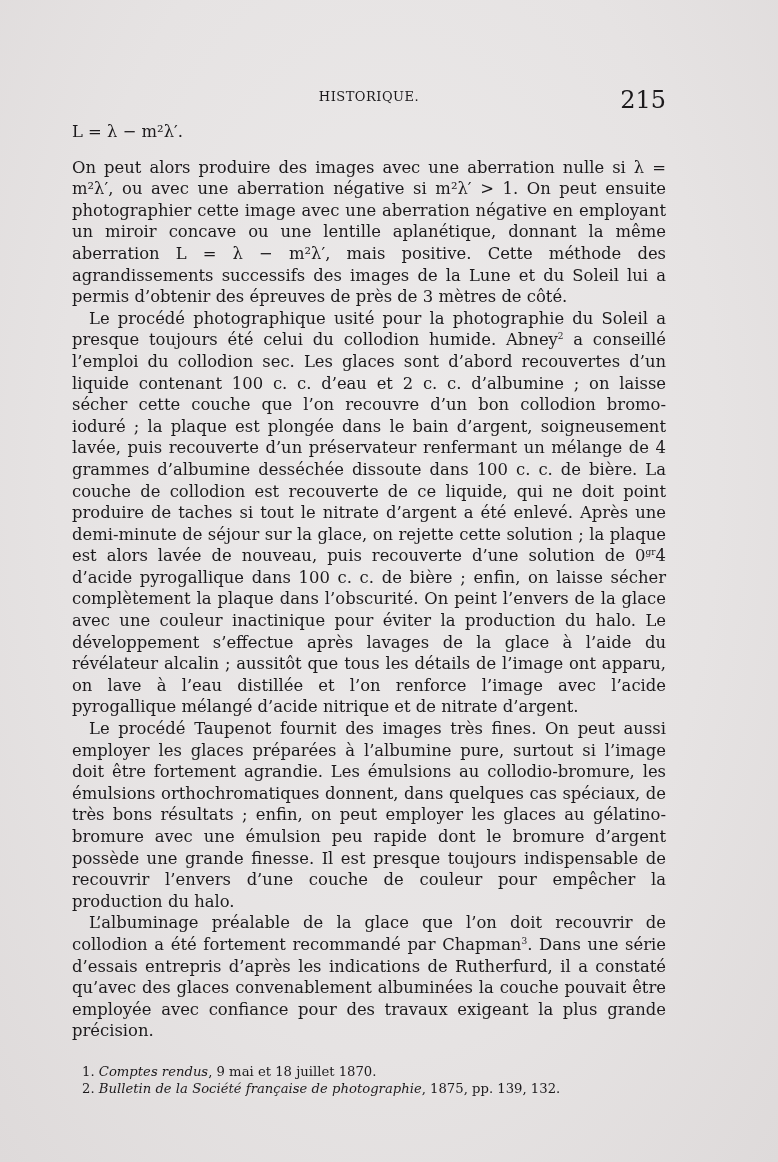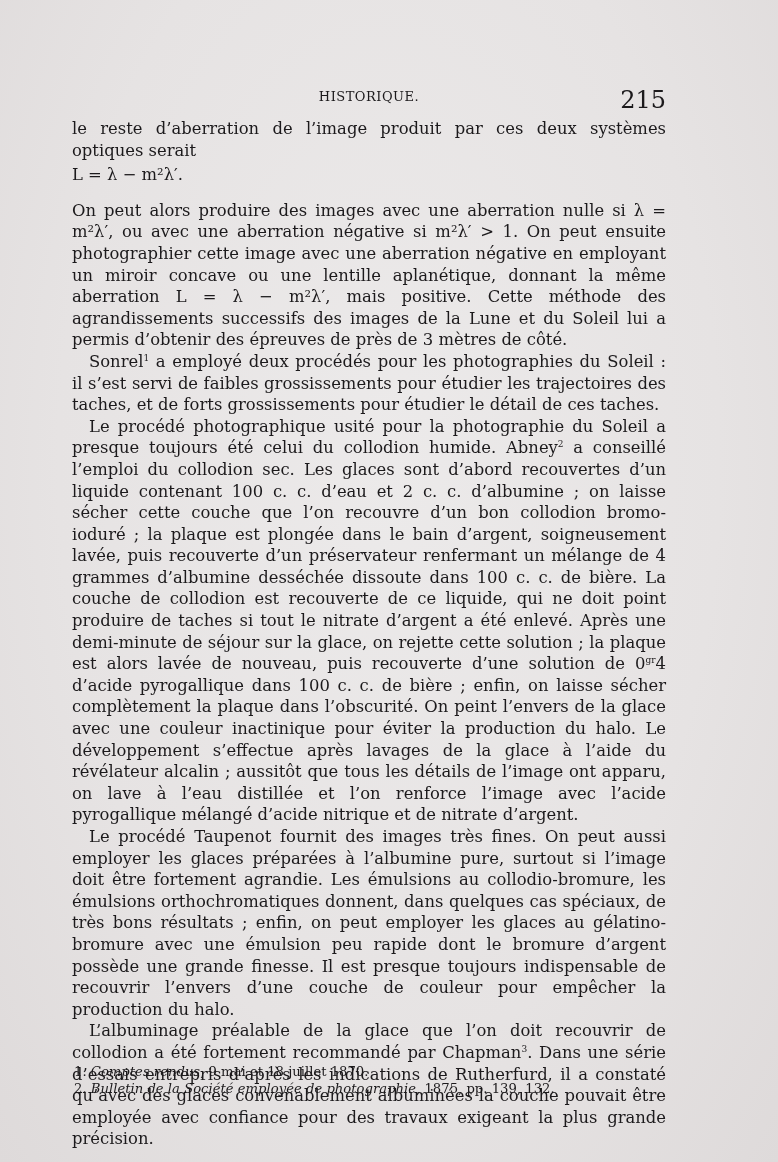--- a/index.html
+++ b/index.html
@@ -25,50 +25,48 @@
     position: absolute; top: 118px; left: 72px; width: 594px;
     font-size: 16.4px; line-height: 21.6px; text-align: justify;
   }
   .body-text p { margin: 0; }
   .indent { text-indent: 17px; }
   .formula {
     text-align: left; margin: 3px 0 14px 0 !important;
   }
   sup { font-size: 9px; line-height: 0; vertical-align: 6px; }
   .footnotes {
-    position: absolute; top: 1063px; left: 64px; width: 594px;
+    position: absolute; top: 1063px; left: 72px; width: 594px;
     font-size: 13.2px; line-height: 17.4px;
   }
   .fn { padding-left: 10px; }
   .fn i { font-style: italic; }
 </style>
 </head>
 <body>
 
 <div class="page">
 
   <div class="header">
     <span class="running-title">HISTORIQUE.</span>
     <span class="page-number">215</span>
   </div>
 
   <div class="body-text">
-    <p>le reste d’aberration de l’image produit par ces deux systèmes optiques serait</p>
     <p class="formula">L = λ − m²λ′.</p>
     <p>On peut alors produire des images avec une aberration nulle si λ = m²λ′, ou avec une aberration négative si m²λ′ &gt; 1. On peut ensuite photographier cette image avec une aberration négative en employant un miroir concave ou une lentille aplanétique, donnant la même aberration L = λ − m²λ′, mais positive. Cette méthode des agrandissements successifs des images de la Lune et du Soleil lui a permis d’obtenir des épreuves de près de 3 mètres de côté.</p>
-    <p class="indent"><span>Sonrel</span><sup>1</sup><span> a employé deux procédés pour les photographies du Soleil : il s’est servi de faibles grossissements pour étudier les trajectoires des taches, et de forts grossissements pour étudier le détail de ces taches.</span></p>
     <p class="indent"><span>Le procédé photographique usité pour la photographie du Soleil a presque toujours été celui du collodion humide. Abney</span><sup>2</sup><span> a conseillé l’emploi du collodion sec. Les glaces sont d’abord recouvertes d’un liquide contenant 100 c. c. d’eau et 2 c. c. d’albumine ; on laisse sécher cette couche que l’on recouvre d’un bon collodion bromo-ioduré ; la plaque est plongée dans le bain d’argent, soigneusement lavée, puis recouverte d’un préservateur renfermant un mélange de 4 grammes d’albumine desséchée dissoute dans 100 c. c. de bière. La couche de collodion est recouverte de ce liquide, qui ne doit point produire de taches si tout le nitrate d’argent a été enlevé. Après une demi-minute de séjour sur la glace, on rejette cette solution ; la plaque est alors lavée de nouveau, puis recouverte d’une solution de 0</span><sup>gr</sup><span>4 d’acide pyrogallique dans 100 c. c. de bière ; enfin, on laisse sécher complètement la plaque dans l’obscurité. On peint l’envers de la glace avec une couleur inactinique pour éviter la production du halo. Le développement s’effectue après lavages de la glace à l’aide du révélateur alcalin ; aussitôt que tous les détails de l’image ont apparu, on lave à l’eau distillée et l’on renforce l’image avec l’acide pyrogallique mélangé d’acide nitrique et de nitrate d’argent.</span></p>
     <p class="indent">Le procédé Taupenot fournit des images très fines. On peut aussi employer les glaces préparées à l’albumine pure, surtout si l’image doit être fortement agrandie. Les émulsions au collodio-bromure, les émulsions orthochromatiques donnent, dans quelques cas spéciaux, de très bons résultats ; enfin, on peut employer les glaces au gélatino-bromure avec une émulsion peu rapide dont le bromure d’argent possède une grande finesse. Il est presque toujours indispensable de recouvrir l’envers d’une couche de couleur pour empêcher la production du halo.</p>
     <p class="indent"><span>L’albuminage préalable de la glace que l’on doit recouvrir de collodion a été fortement recommandé par Chapman</span><sup>3</sup><span>. Dans une série d’essais entrepris d’après les indications de Rutherfurd, il a constaté qu’avec des glaces convenablement albuminées la couche pouvait être employée avec confiance pour des travaux exigeant la plus grande précision.</span></p>
   </div>
 
   <div class="footnotes">
     <div class="fn">
       <span>1.</span>
       <i>Comptes rendus</i><span>, 9 mai et 18 juillet 1870.</span>
     </div>
     <div class="fn">
       <span>2.</span>
-      <i>Bulletin de la Société employée de photographie</i><span>, 1875, pp. 139, 132.</span>
+      <i>Bulletin de la Société française de photographie</i><span>, 1875, pp. 139, 132.</span>
     </div>
   </div>
 
 </div>
 
 </body></html>

